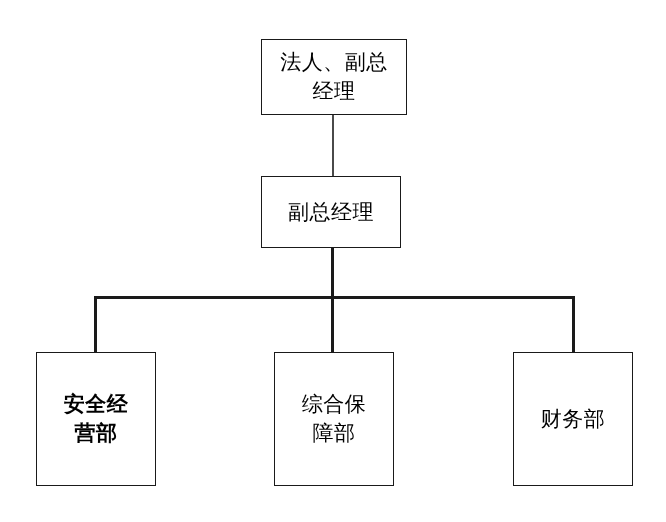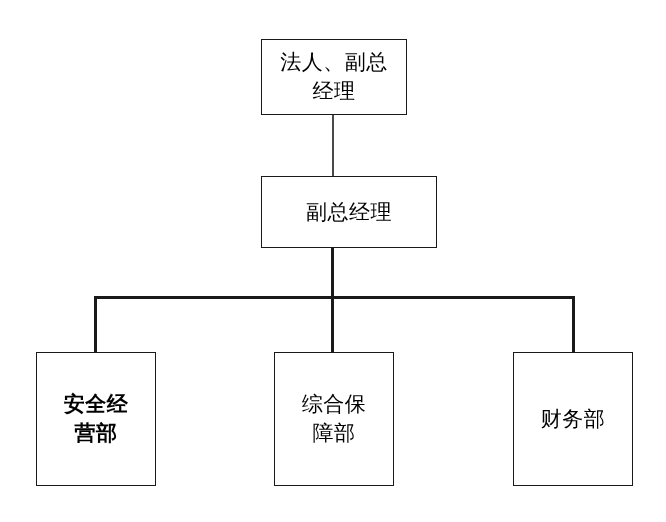--- a/index.html
+++ b/index.html
@@ -40,21 +40,21 @@
   
   .node-ceo {
     left: 261px;
     top: 39px;
     width: 146px;
     height: 76px;
   }
   .node-vgm {
     left: 261px;
     top: 176px;
-    width: 176px;
+    width: 140px;
     height: 72px;
   }
   
   .node-dept {
     top: 352px;
     width: 120px;
     height: 134px;
   }
   .dept-0 { left: 36px; font-weight: bold; }
   .dept-1 { left: 274px; }

